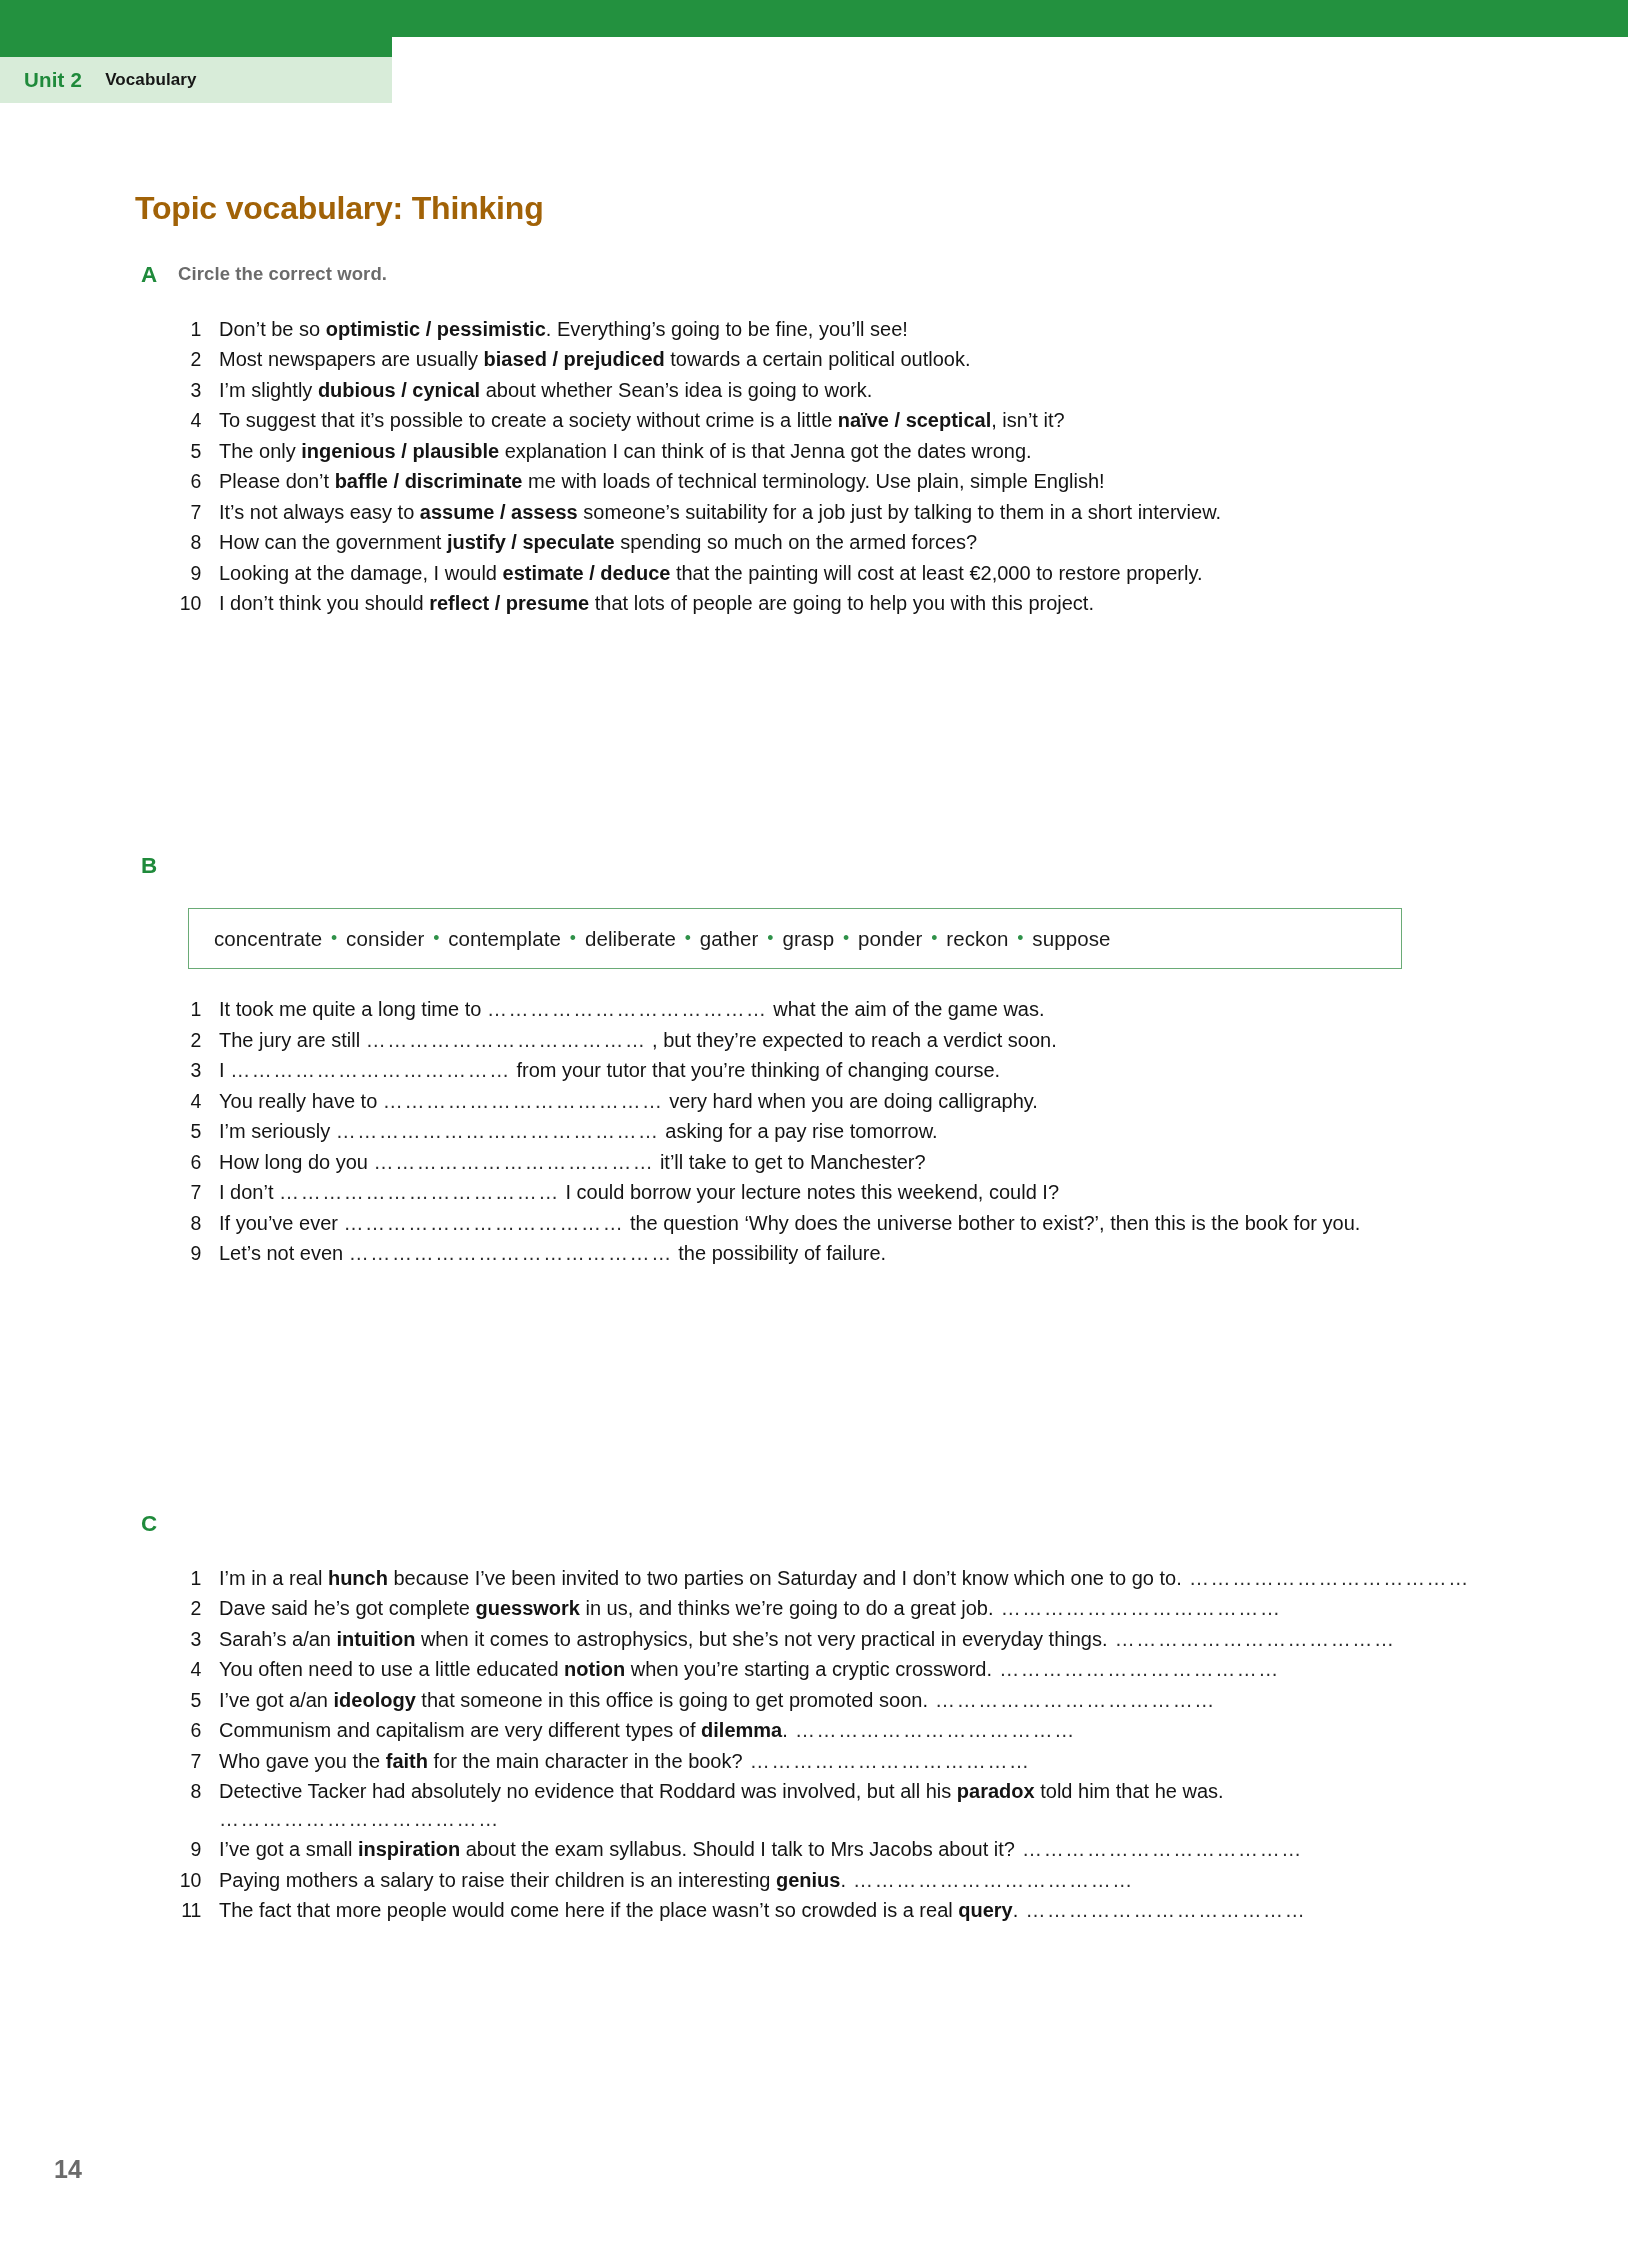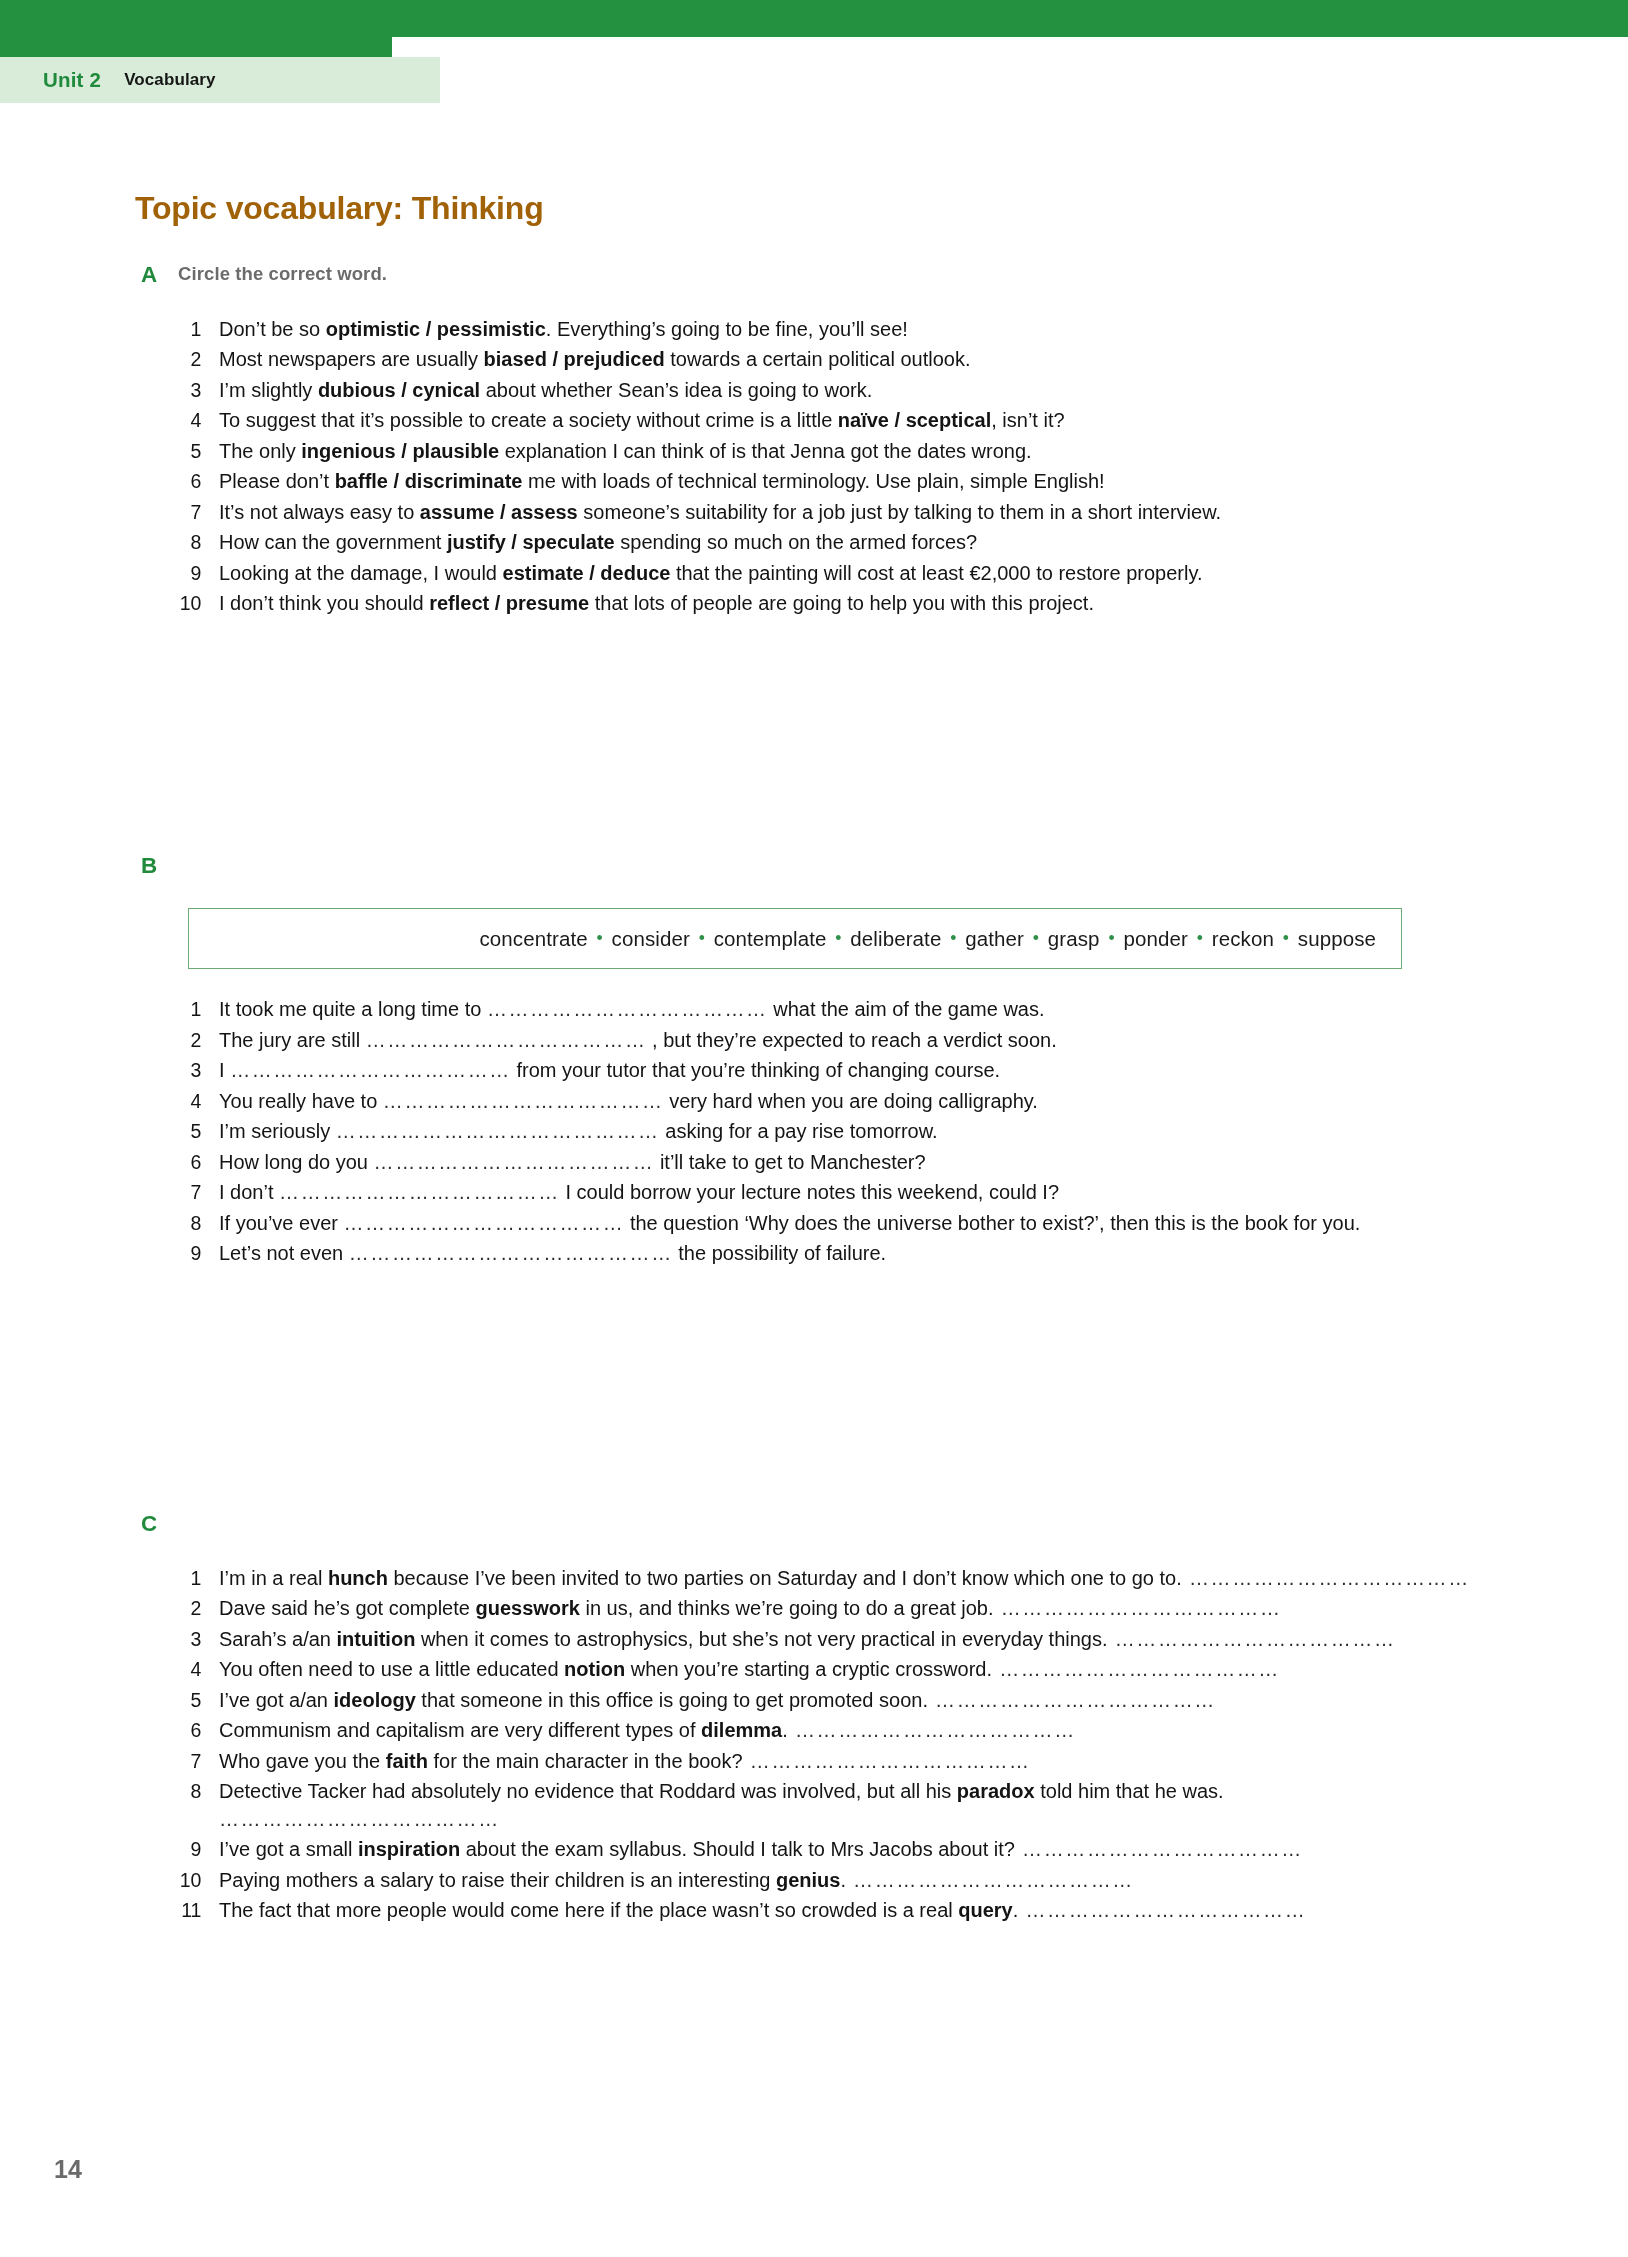--- a/index.html
+++ b/index.html
@@ -27,26 +27,26 @@
   .unit-tab {
     position: absolute;
     top: 37px; left: 0;
     width: 392px;
     height: 19.5px;
     background: #23913f;
   }
   .unit-strip {
     position: absolute;
     top: 57px; left: 0;
-    width: 440px;
+    width: 392px;
     height: 46px;
     background: #d8ecd9;
     display: flex;
     align-items: center;
-    padding-left: 43px;
+    padding-left: 24px;
     box-sizing: border-box;
   }
   .unit-number {
     font-size: 20.5px;
     font-weight: bold;
     color: #1f8a3b;
     letter-spacing: 0.2px;
   }
   .unit-section {
     font-size: 17px;
@@ -131,21 +131,21 @@
   
   .gap { letter-spacing: 1.6px; color: #2b2b2b; }
 
   
   .wordbox {
     border: 1.5px solid #6aab76;
     box-sizing: border-box;
     padding: 17.6px 25px;
     font-size: 20.5px;
     color: #1a1a1a;
-    text-align: right;
+    text-align: left;
     letter-spacing: 0.1px;
   }
   .wordbox .sep {
     color: #2f9149;
     margin: 0 8.8px;
     font-size: 17.6px;
     position: relative;
     top: -2px;
   }
 

